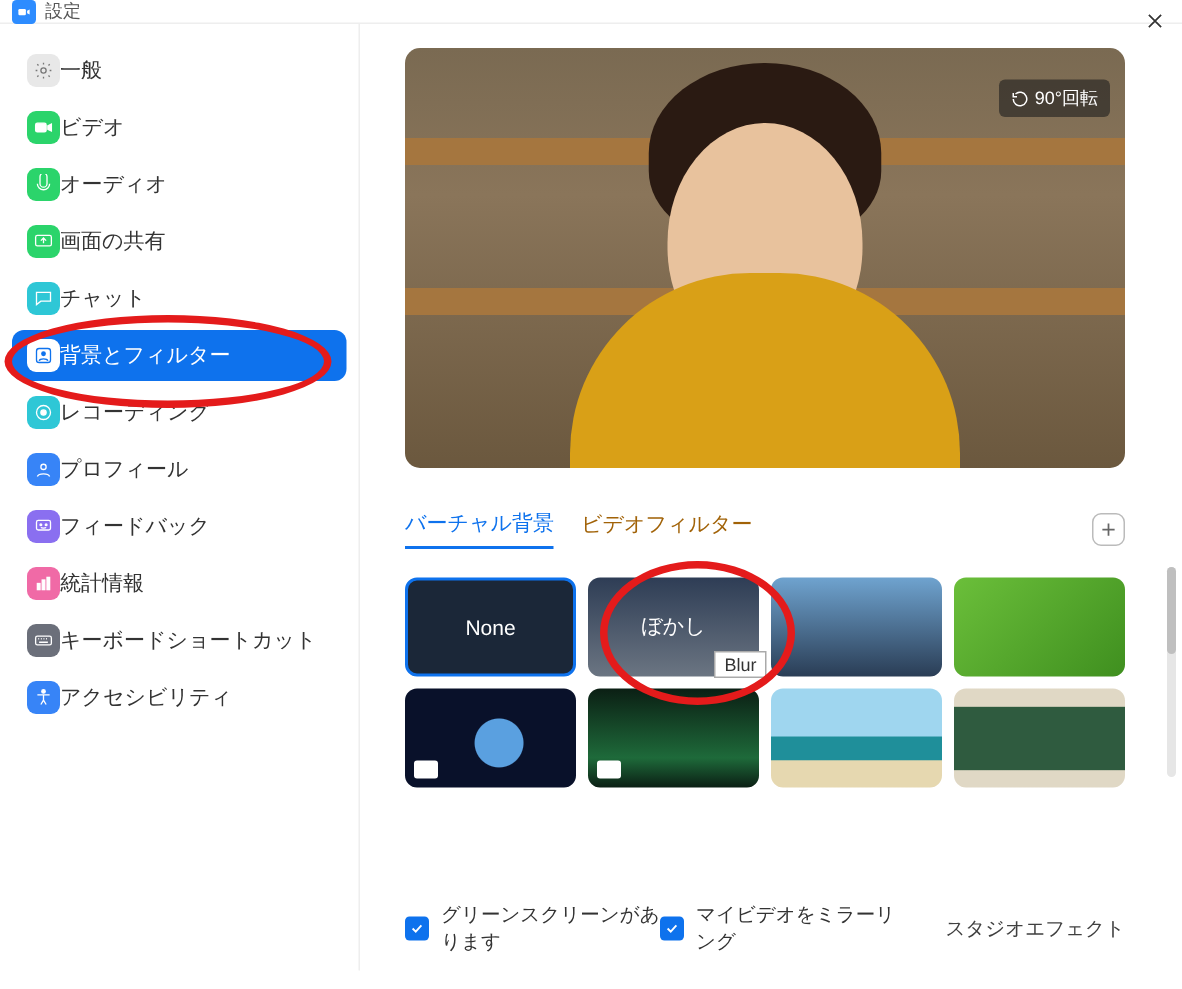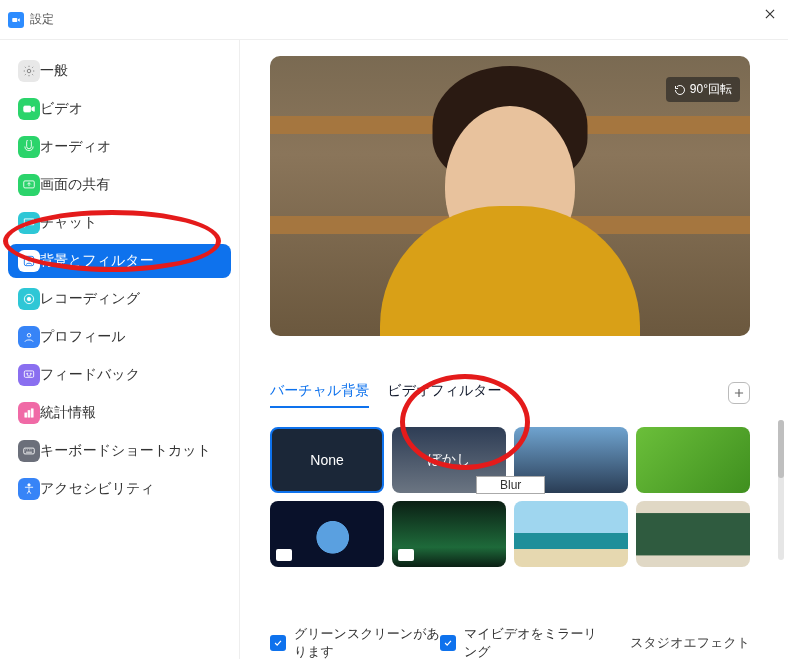--- a/index.html
+++ b/index.html
@@ -7,21 +7,21 @@
     font-family: "Hiragino Sans", "Meiryo", -apple-system, BlinkMacSystemFont, sans-serif;
     font-size: 13px;
     color: #333;
     background: #fff;
     width: 788px;
     height: 659px;
     overflow: hidden;
     position: relative;
   }
   .titlebar {
-    height: 40px;
+    height: 16px;
     display: flex;
     align-items: center;
     padding: 0 8px;
     border-bottom: 1px solid #eee;
     position: relative;
   }
   .titlebar .app-icon {
     width: 16px; height: 16px; margin-right: 6px;
     background: #2d8cff; border-radius: 3px;
     display:flex;align-items:center;justify-content:center;
@@ -99,27 +99,27 @@
   }
   .rotate-btn {
     position:absolute; top:10px; right:10px;
     background: rgba(30,30,30,0.6); color:#fff;
     font-size:12px; padding:4px 8px; border-radius:4px;
     display:flex; align-items:center; gap:4px;
     cursor:pointer;
     margin-top:11px;
   }
   .tabs {
-    display:flex; gap:18px;
-    margin-top: 46px;
+    display:flex; align-items:center; gap:18px;
+    margin-top: 28px;
     padding-bottom:0;
     width: 480px;
     position: relative;
   }
-  .tab { font-size:14px; color:#0f172a; padding-bottom:6px; cursor:pointer; }
+  .tab { font-size:14px; color:#a16207; padding-bottom:6px; cursor:pointer; }
   .tab.active { color:#0e72ed; border-bottom:2px solid #0e72ed; }
   .add-btn {
     margin-left:auto; width:22px;height:22px;
     display:flex;align-items:center;justify-content:center;
     border:1px solid #bbb; border-radius:6px; cursor:pointer; color:#555;
   }
   .grid-wrap { position:relative; width:500px; }
   .bg-grid {
     display:grid; grid-template-columns: repeat(4, 114px); grid-auto-rows: 66px;
     gap: 8px;
@@ -137,21 +137,21 @@
   .bg-tile.earth { background: radial-gradient(circle at 55% 55%, #5aa0e0 0 22%, #09112a 23% 100%); }
   .bg-tile.aurora { background: linear-gradient(180deg,#0b1f14 0%, #1e6a3a 70%, #0b1f14 100%); }
   .bg-tile.beach { background: linear-gradient(180deg,#9fd6ef 0%, #9fd6ef 48%, #1f8f9a 49% 72%, #e6d8b0 73% 100%); }
   .bg-tile.chalk { background: linear-gradient(180deg,#e0d8c5 0% 18%, #2f5b3f 19% 82%, #e0d8c5 83% 100%); }
   .bg-tile .cam-icon {
     position:absolute; left:6px; bottom:6px; width:16px;height:12px;
     background:#fff; border-radius:2px;
   }
   .tooltip {
     position:absolute; background:#fff; border:1px solid #aaa;
-    font-size:12px; padding:1px 23px; color:#333;
+    font-size:12px; padding:1px 6px; color:#333;
     left:206px; top:68px; z-index:50;
   }
   .vscroll {
     position:absolute; right:-14px; top:12px; width:6px; height:140px;
     background:#e6e6e6; border-radius:3px;
   }
   .vscroll::after{
     content:""; position:absolute; left:0; top:0; width:6px; height:58px;
     background:#bfbfbf; border-radius:3px;
   }

